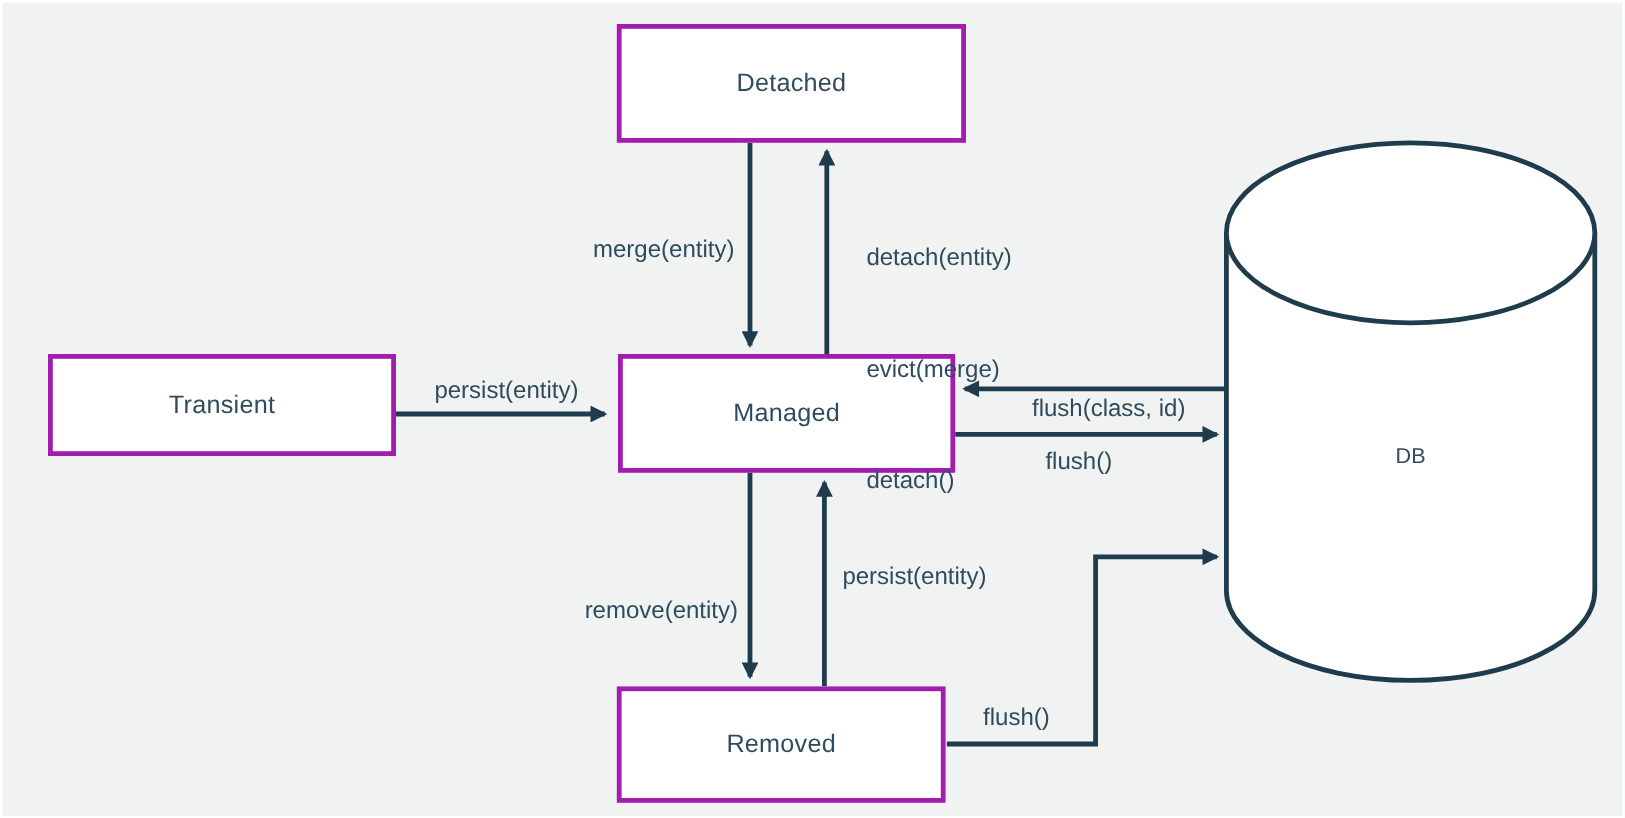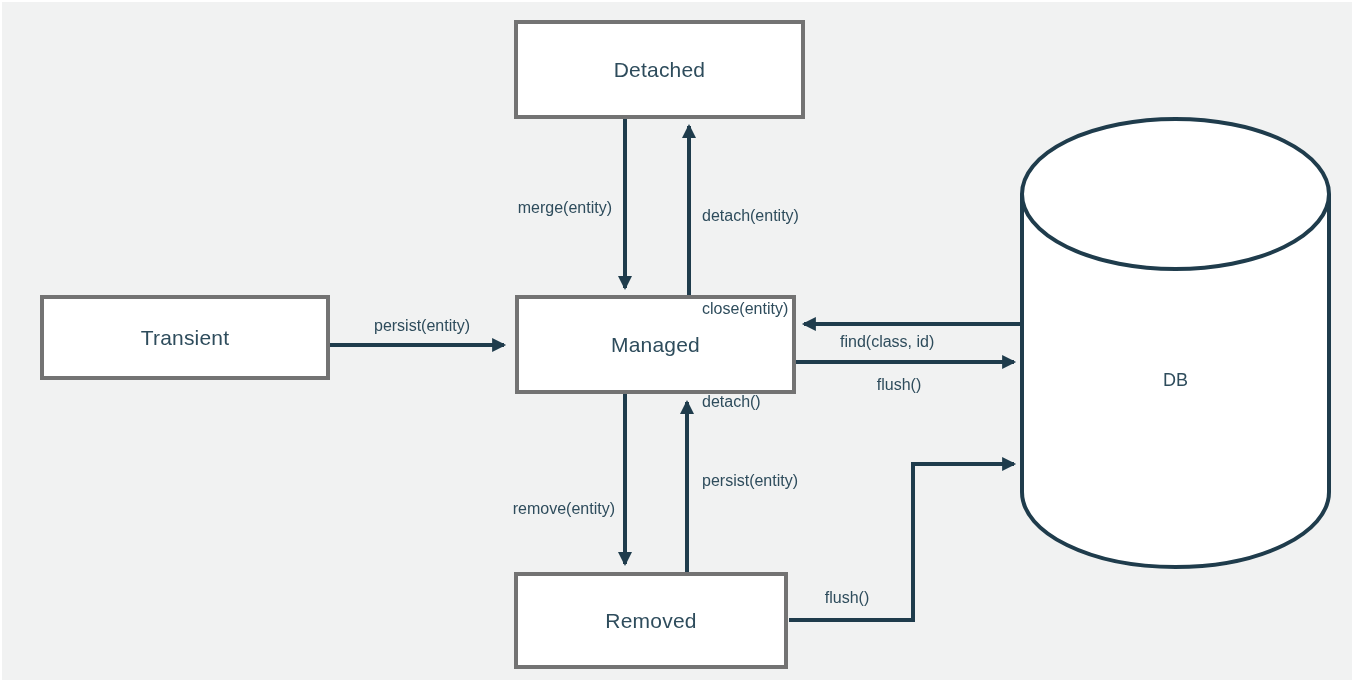--- a/index.html
+++ b/index.html
@@ -11,45 +11,45 @@
     color:#2e4c5c;
     overflow:hidden;
     box-sizing:border-box;
     border:2px solid #ffffff;
   }
   .wires { position:absolute; left:0; top:0; width:1354px; height:682px; }
   .node {
     position:absolute;
     box-sizing:border-box;
     background:#ffffff;
-    border:4px solid #737373;
+    border:4px solid #a21caf;
     display:flex; align-items:center; justify-content:center;
     font-size:21px;
     letter-spacing:0.2px;
   }
   .node-transient { left:38px;  top:293px; width:290px; height:85px; }
   .node-detached  { left:512px; top:18px;  width:291px; height:99px; }
   .node-managed   { left:513px; top:293px; width:281px; height:99px; }
   .node-removed   { left:512px; top:570px; width:274px; height:97px;justify-content:center; }
   .lbl {
     position:absolute;
-    font-size:16px;
+    font-size:20px;
     white-space:pre;
     line-height:24px;
   }
   .lbl-persist-top    { left:340px; top:312px; width:160px; text-align:center; }
   .lbl-merge          { left:420px; top:194px; width:190px; text-align:right; }
   .lbl-detach-group   { left:700px; top:136px; line-height:31px; }
   .lbl-find-group     { left:838px; top:257px; line-height:33px; }
   .lbl-flush-top      { left:847px; top:371px; width:100px; text-align:center; }
   .lbl-remove         { left:440px; top:467px; width:173px; text-align:right;margin-top:28px; }
   .lbl-persist-bottom { left:700px; top:467px; }
   .lbl-flush-bottom   { left:798px; top:584px; width:94px;  text-align:center; }
   .lbl-db             { left:1120px; top:366px; width:107px; text-align:center; font-size:18px; }
-  .line-item { display:block; }
+  .line-item { display:block;margin-left:20px; }
 </style>
 </head>
 <body>
 
 <div class="stage">
 
   <svg class="wires" viewBox="0 0 1354 682">
     <defs>
       <marker id="ah" viewBox="0 0 10 10" refX="8.5" refY="5" markerWidth="4" markerHeight="3.5" orient="auto">
         <path d="M0 0 L10 5 L0 10 z" fill="#1f3c4c"></path>
@@ -83,26 +83,26 @@
   <div class="node node-removed">
     <span>Removed</span>
   </div>
 
   <div class="lbl lbl-persist-top">persist(entity)</div>
 
   <div class="lbl lbl-merge">merge(entity)</div>
 
   <div class="lbl lbl-detach-group">
     <span class="line-item">detach(entity)</span>
-    <span class="line-item">close(entity)</span>
+    <span class="line-item">evict(merge)</span>
     <span class="line-item">detach()</span>
   </div>
 
   <div class="lbl lbl-find-group">
-    <span class="line-item">find(class, id)</span>
+    <span class="line-item">flush(class, id)</span>
   </div>
 
   <div class="lbl lbl-flush-top">flush()</div>
 
   <div class="lbl lbl-remove">remove(entity)</div>
 
   <div class="lbl lbl-persist-bottom">persist(entity)</div>
 
   <div class="lbl lbl-flush-bottom">flush()</div>
 

